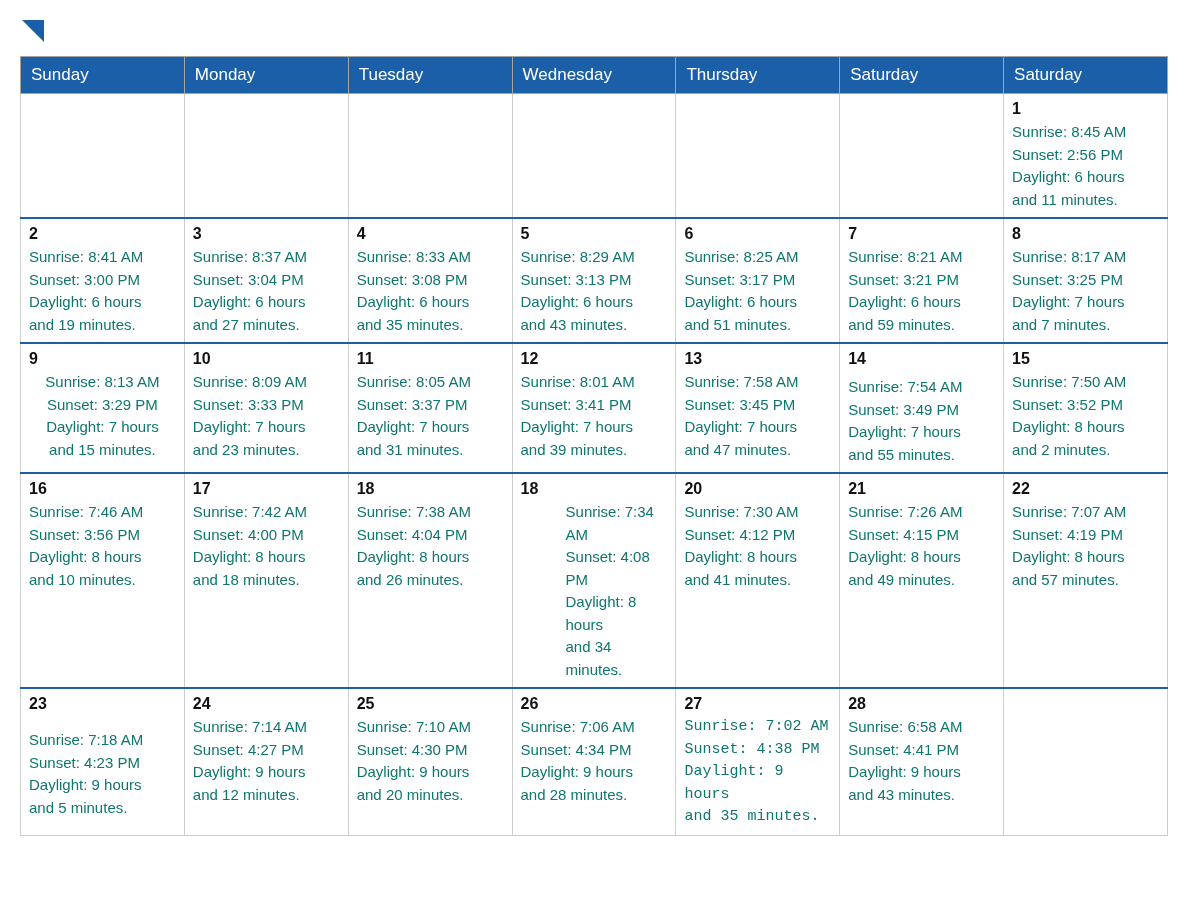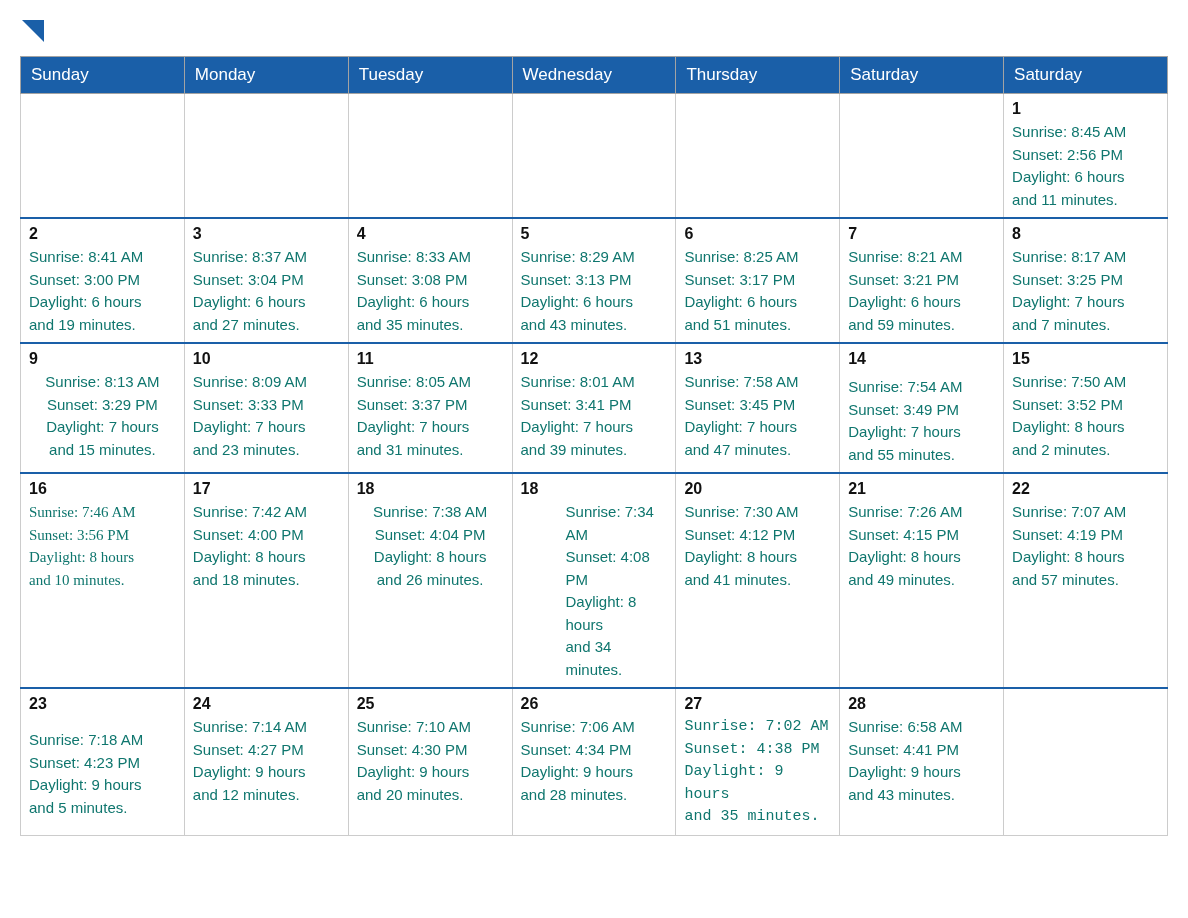--- a/index.html
+++ b/index.html
@@ -230,35 +230,35 @@
           <span class="day-number">15</span>
           <div class="day-info" style="white-space: pre-line;">Sunrise: 7:50 AM
 Sunset: 3:52 PM
 Daylight: 8 hours
 and 2 minutes.</div>
         </td>
       </tr>
       <tr class="week-row">
         <td>
           <span class="day-number">16</span>
-          <div class="day-info" style="white-space: pre-line; font-family: Liberation Serif, serif;">Sunrise: 7:46 AM
+          <div class="day-info" style="white-space: pre-line;">Sunrise: 7:46 AM
 Sunset: 3:56 PM
 Daylight: 8 hours
 and 10 minutes.</div>
         </td>
         <td>
           <span class="day-number">17</span>
           <div class="day-info" style="white-space: pre-line;">Sunrise: 7:42 AM
 Sunset: 4:00 PM
 Daylight: 8 hours
 and 18 minutes.</div>
         </td>
         <td>
           <span class="day-number">18</span>
-          <div class="day-info" style="white-space: pre-line; text-align: center;">Sunrise: 7:38 AM
+          <div class="day-info" style="white-space: pre-line;">Sunrise: 7:38 AM
 Sunset: 4:04 PM
 Daylight: 8 hours
 and 26 minutes.</div>
         </td>
         <td>
           <span class="day-number">18</span>
           <div class="day-info" style="white-space: pre-line; margin-left: 45px;">Sunrise: 7:34 AM
 Sunset: 4:08 PM
 Daylight: 8 hours
 and 34 minutes.</div>

